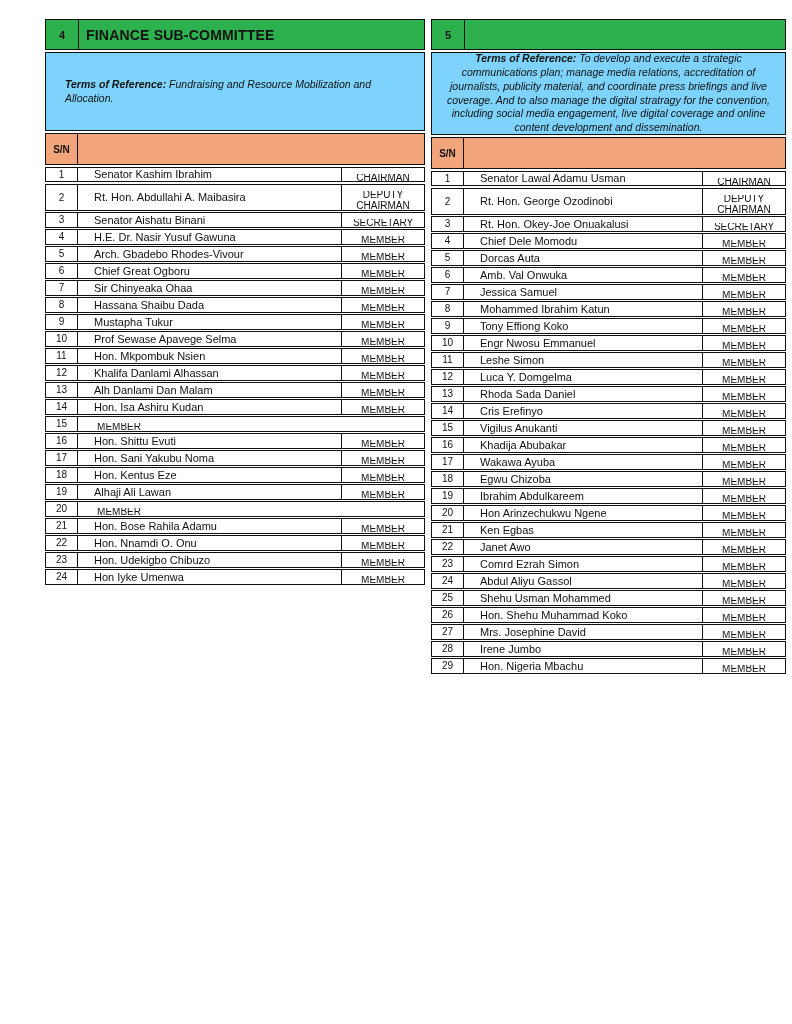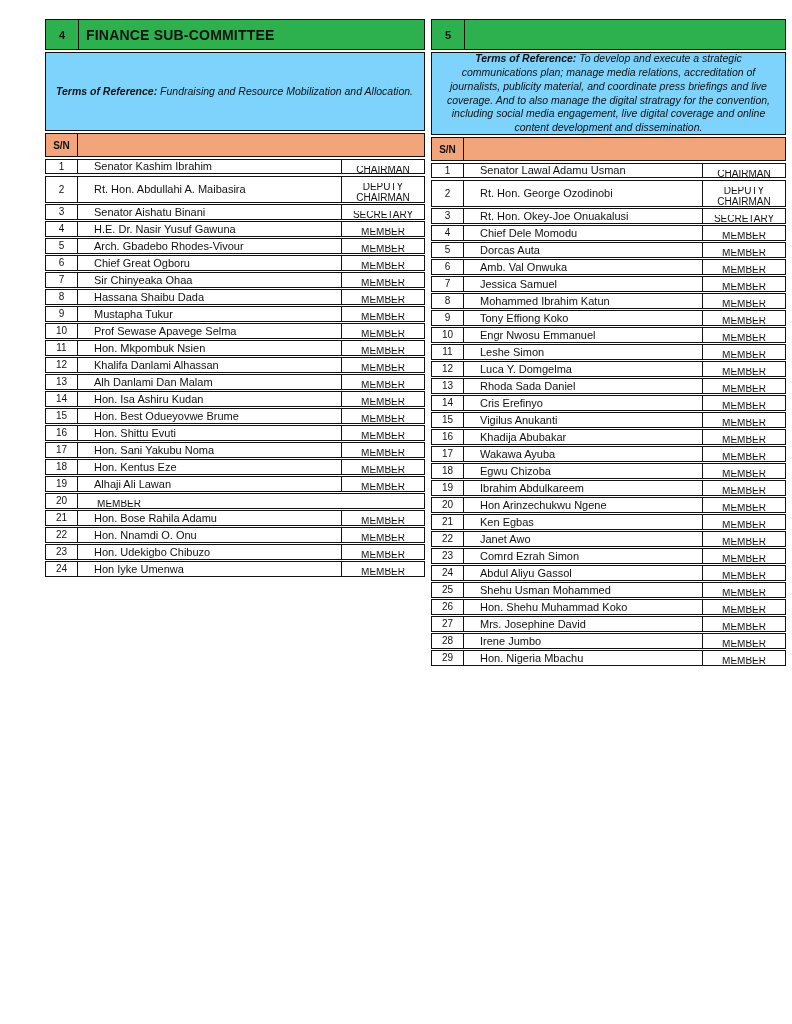--- a/index.html
+++ b/index.html
@@ -43,30 +43,30 @@
     border: 1px solid #111;
     background: #7dd3fc;
     margin-top: 2px;
     font-style: italic;
     font-size: 10.5px;
     line-height: 1.33;
     display: flex;
     align-items: center;
   }
   .terms p { margin: 0; width: 100%; }
-  #committee-finance .terms { height: 79px; padding: 0 10px; }
+  #committee-finance .terms { height: 79px; padding: 0 19px; }
   #committee-finance .terms p { text-align: left; }
   #committee-media .terms { height: 83px; padding: 0 6px; }
   #committee-media .terms p { text-align: center; }
   .terms-label { font-weight: bold; }
 
   .col-header {
     display: flex;
     align-items: stretch;
-    height: 24px;
+    height: 32px;
     border: 1px solid #111;
     background: #f2a57b;
     font-weight: bold;
     margin-top: 2px;
     gap: 24px;
   }
   .cell {
     display: flex; align-items: center; justify-content: center;
     overflow: hidden; white-space: nowrap;
   }
@@ -185,21 +185,20 @@
           <div class="cell c-name">Alh Danlami Dan Malam</div>
           <div class="cell c-position">MEMBER</div>
         </div>
         <div class="trow">
           <div class="cell c-sn">14</div>
           <div class="cell c-name">Hon. Isa Ashiru Kudan</div>
           <div class="cell c-position">MEMBER</div>
         </div>
         <div class="trow">
           <div class="cell c-sn">15</div>
-          <div class="cell c-name">Hon. Best Odueyovwe Brume</div>
           <div class="cell c-position">MEMBER</div>
         </div>
         <div class="trow">
           <div class="cell c-sn">16</div>
           <div class="cell c-name">Hon. Shittu Evuti</div>
           <div class="cell c-position">MEMBER</div>
         </div>
         <div class="trow">
           <div class="cell c-sn">17</div>
           <div class="cell c-name">Hon. Sani Yakubu Noma</div>

